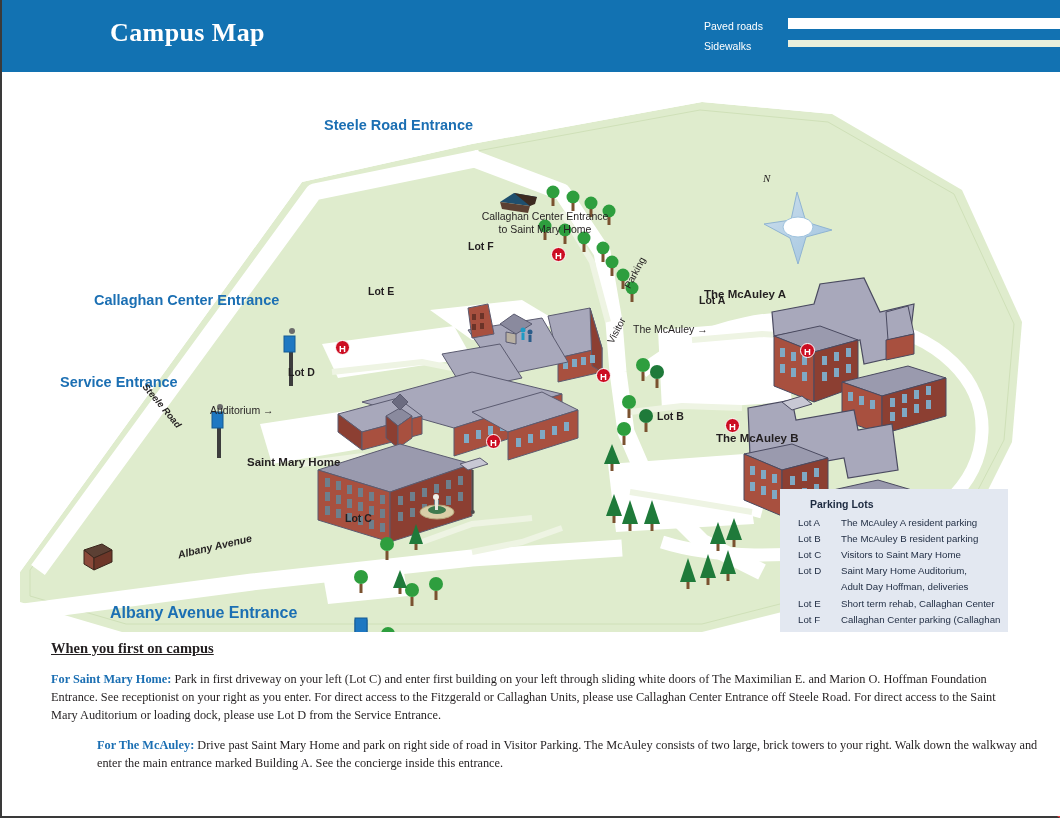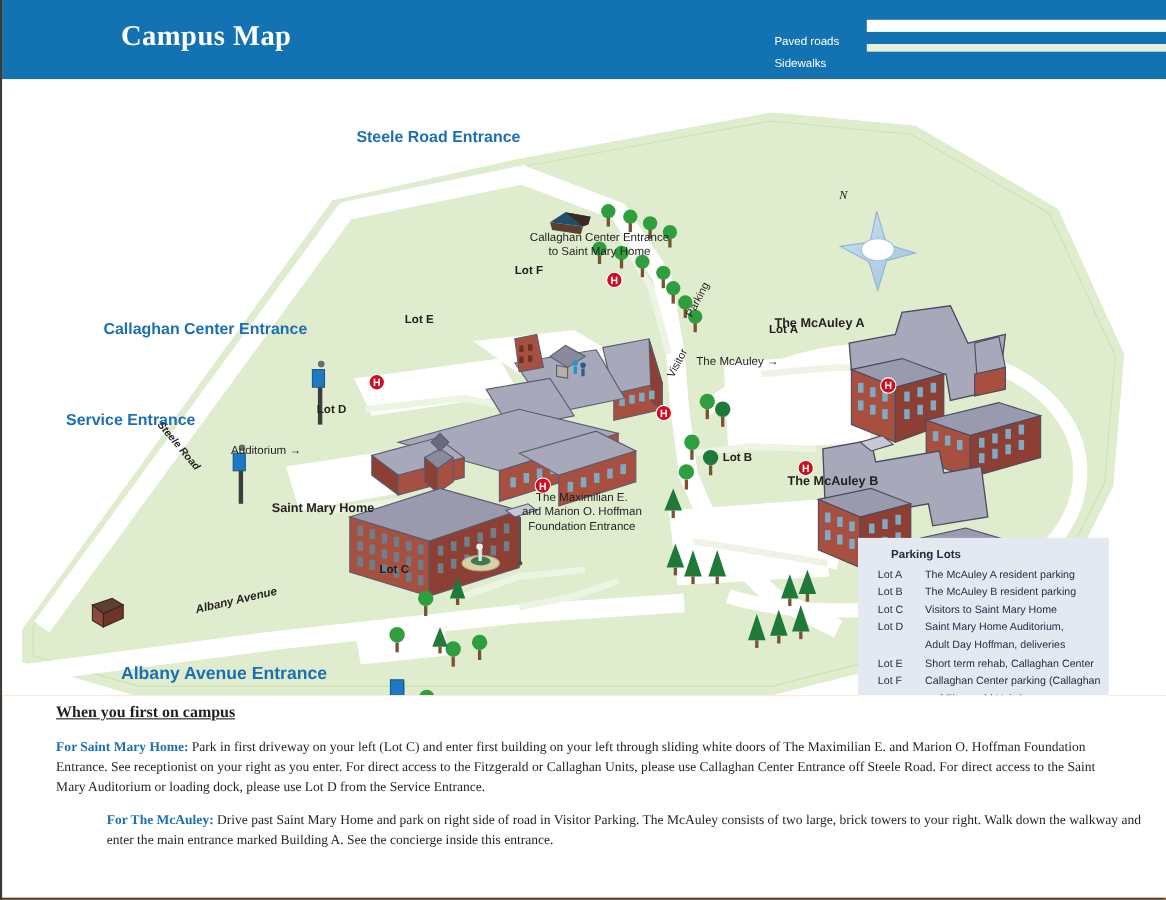--- a/index.html
+++ b/index.html
@@ -3,32 +3,32 @@
 <meta charset="utf-8">
 <style>
   * { box-sizing: border-box; }
   html, body { margin:0; padding:0; }
   body {
     width:1060px; height:818px; overflow:hidden;
     font-family:"Liberation Sans", sans-serif;
     background:#ffffff;
     position:relative;
   }
-  #page { position:relative; width:1060px; height:818px; background:#f97316;
+  #page { position:relative; width:1060px; height:818px; background:#c4b5fd;
           border-left:2px solid #3a3a3a; border-bottom:2px solid #3a3a3a;
           border-right:3px solid #ef4444; }
 
   
   #header { position:absolute; left:0; top:0; width:1060px; height:72px;
             background:#1272b2; }
   #header-title { position:absolute; left:108px; top:18px;
             font-family:"Liberation Serif", serif; font-size:26px; font-weight:bold;
             color:#ffffff; letter-spacing:0.4px; }
   .legend-row { position:absolute; height:14px; }
-  .legend-row .lbl { position:absolute; left:0; top:16px; width:90px; text-align:left;
+  .legend-row .lbl { position:absolute; left:0; top:4px; width:90px; text-align:left;
             font-size:10.5px; color:#ffffff; font-family:"Liberation Sans", sans-serif; }
   .legend-row .swatch { position:absolute; left:84px; top:2px; width:282px; }
   #lr-paved { left:702px; top:16px; }
   #lr-paved .swatch { height:11px; background:#ffffff; }
   #lr-side { left:702px; top:36px; }
   #lr-side .swatch { height:7px; top:4px; background:#e9efdc; }
 
   
   #map { position:absolute; left:0; top:72px; width:1060px; height:560px;
          background:#ffffff; overflow:hidden; }
@@ -539,25 +539,20 @@
 
     <div class="entrance-label" style="left:322px; top:34px;">Steele Road Entrance</div>
     <div class="entrance-label" style="left:92px; top:209px;">Callaghan Center Entrance</div>
     <div class="entrance-label" style="left:58px; top:291px;">Service Entrance</div>
     <div class="entrance-label" style="left:108px; top:521px; font-size:16px;">Albany Avenue Entrance</div>
 
     <div class="note-label" style="left:478px; top:138px; width:130px;">
       <div>Callaghan Center Entrance</div>
       <div>to Saint Mary Home</div>
     </div>
-    <div class="note-label" style="left:457px; top:374px; width:140px;">
-      <div>The Maximilian E.</div>
-      <div>and Marion O. Hoffman</div>
-      <div>Foundation Entrance</div>
-    </div>
 
     <div class="lot-label" style="left:466px; top:168px;">Lot F</div>
     <div class="lot-label" style="left:366px; top:213px;">Lot E</div>
     <div class="lot-label" style="left:286px; top:294px;">Lot D</div>
     <div class="lot-label" style="left:343px; top:440px;">Lot C</div>
     <div class="lot-label" style="left:697px; top:222px;">Lot A</div>
     <div class="lot-label" style="left:655px; top:338px;">Lot B</div>
 
     <div class="bldg-label" style="left:702px; top:216px;">The McAuley A</div>
     <div class="bldg-label" style="left:714px; top:360px;">The McAuley B</div>

